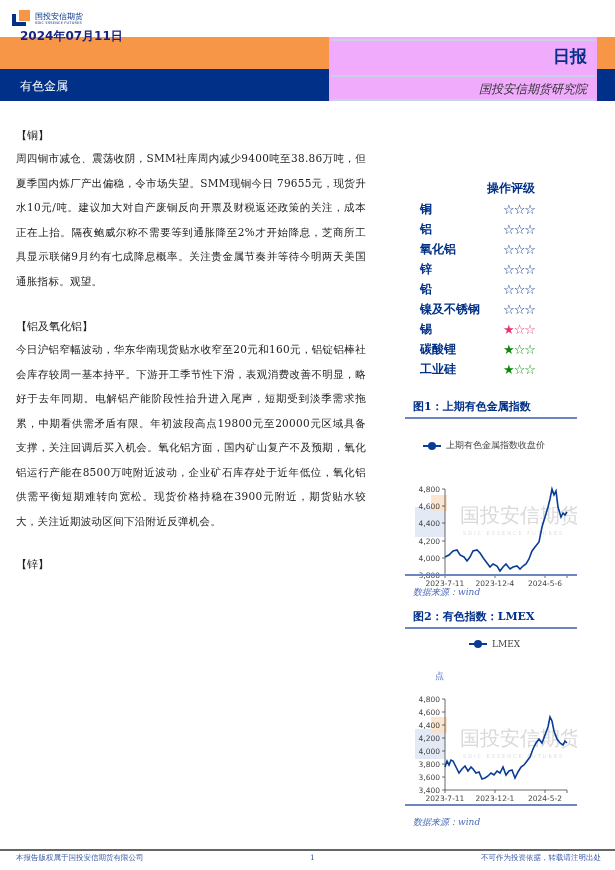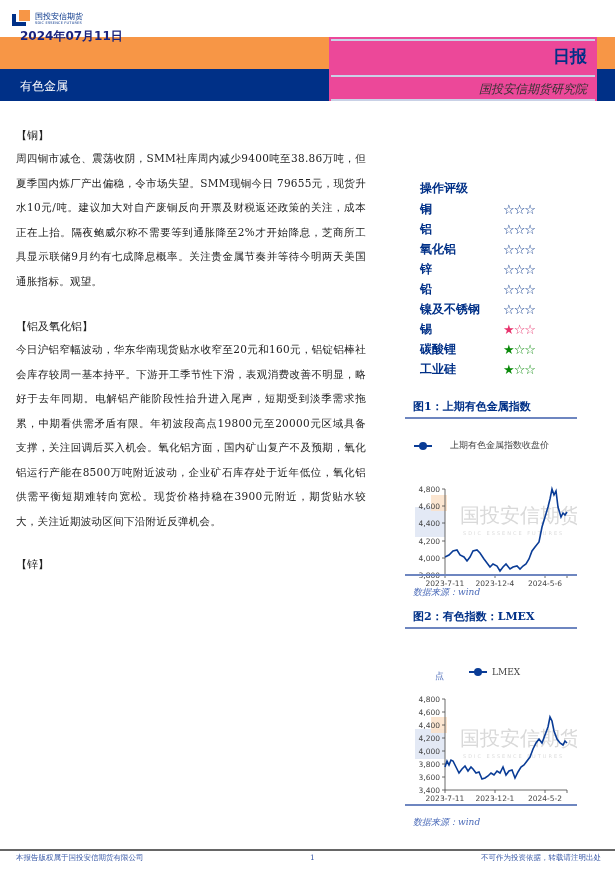--- a/index.html
+++ b/index.html
@@ -10,34 +10,34 @@
     .logo-mark .o { position: absolute; right: 0; top: 0; width: 11px; height: 11px; background: #F79646; }
     .logo-mark .b { position: absolute; left: 0; bottom: 0; width: 14px; height: 12px; border-left: 4px solid #003087; border-bottom: 4px solid #003087; }
     .logo-text { display: flex; flex-direction: column; }
     .logo-cn { font-family: "DejaVu Sans", sans-serif; font-size: 8px; color: #003087; line-height: 9px; }
     .logo-en { font-family: "DejaVu Sans", sans-serif; font-size: 3.5px; color: #003087; letter-spacing: 0.2px; }
 
     .bar-orange { position: absolute; left: 0; top: 37px; width: 615px; height: 32px; background: #F79646; }
     .bar-blue { position: absolute; left: 0; top: 69px; width: 615px; height: 32px; background: #003087; }
     .date { position: absolute; left: 20px; top: 28px; font-family: "DejaVu Sans", sans-serif; font-weight: bold; font-size: 12px; color: #1a237e; }
     .sector { position: absolute; left: 20px; top: 78px; font-family: "DejaVu Sans", sans-serif; font-weight: normal; font-size: 12px; color: #fff; }
-    .right-box { position: absolute; left: 329px; top: 37px; width: 268px; height: 64px; background: #ec4899; }
+    .right-box { position: absolute; left: 329px; top: 37px; width: 268px; height: 64px; background: #f0abfc; }
     .right-box .l1 { position: absolute; left: 2px; right: 2px; top: 2px; height: 2px; background: #c9d1e6; }
     .right-box .l2 { position: absolute; left: 2px; right: 2px; top: 38px; height: 2px; background: #c9d1e6; }
     .right-box .l3 { position: absolute; left: 2px; right: 2px; top: 62px; height: 2px; background: #c9d1e6; }
     .report-type { position: absolute; right: 10px; top: 8px; font-family: "DejaVu Sans", sans-serif; font-weight: bold; font-size: 17px; color: #003087; }
     .institute { position: absolute; right: 10px; top: 44px; font-family: "DejaVu Sans", sans-serif; font-size: 12px; color: #333; font-style: italic; }
 
     .main { position: absolute; left: 16px; top: 126px; width: 350px; }
     .section { margin-bottom: 18px; }
     .section-title { font-size: 11px; line-height: 20px; color: #222; }
     .section-body { font-size: 10.5px; line-height: 24.5px; color: #222; letter-spacing: 0.3px; text-align: justify; }
 
     .ratings { position: absolute; left: 420px; top: 178px; }
-    .ratings-title { font-size: 12px; font-weight: bold; color: #003087; line-height: 20px; margin-bottom: 1px; }
+    .ratings-title { font-size: 12px; font-weight: bold; color: #003087; line-height: 20px; margin-bottom: 1px; text-align: right; }
     .rating-row { display: flex; height: 20px; align-items: center; }
     .rating-name { width: 83px; font-size: 12px; font-weight: bold; color: #003087; }
     .stars { font-family: "DejaVu Sans", sans-serif; font-size: 13px; letter-spacing: -1px; }
     .star-empty { color: #003087; }
     .star-red { color: #e8336d; }
     .star-green { color: #0a8a0a; }
 
     .fig { position: absolute; left: 405px; width: 172px; }
     .fig-title { font-size: 11px; font-weight: bold; color: #003087; padding-left: 8px; height: 20px; line-height: 20px; }
     .fig-rule { height: 2px; background: #6e86c0; }
@@ -129,21 +129,21 @@
     </div>
   <div class="rating-row">
       <span class="rating-name">工业硅</span>
       <span class="stars"><span class="star-green">★</span><span class="star-green">☆☆</span></span>
     </div>
 </div>
 
 <div class="fig" style="top:397px; height:210px;">
   <div class="fig-title">图1：上期有色金属指数</div>
   <div class="fig-rule"></div>
-  <div class="legend" style="left:9px; top:42px;gap:13px;">
+  <div class="legend" style="left:18px; top:42px;">
     <span class="mk"></span>
     <span>上期有色金属指数收盘价</span>
   </div>
   <svg class="chart-svg" style="left:0; top:80px;" width="172" height="110" viewBox="0 0 172 110">
     <rect x="10" y="30" width="30" height="30" fill="#dce3f3" opacity="0.8"></rect>
     <rect x="26" y="18" width="16" height="16" fill="#fbe0c6" opacity="0.8"></rect>
     <text class="wm-cn" x="55" y="45">国投安信期货</text>
     <text class="wm-en" x="58" y="58">SDIC ESSENCE FUTURES</text>
     <line x1="40" y1="12" x2="40" y2="98" stroke="#444" stroke-width="0.8"></line>
     <line x1="40" y1="98" x2="162" y2="98" stroke="#444" stroke-width="0.8"></line>
@@ -170,21 +170,21 @@
     <text class="axis-label" x="140" y="109" text-anchor="middle">2024-5-6</text>
     <polyline fill="none" stroke="#0a3c96" stroke-width="1.6" points="40,80 44,78 48,74 52,73 55,78 59,80 62,84 65,80 68,74 72,73 75,76 79,82 82,86 85,90 88,87 92,89 95,94 98,90 101,87 105,92 108,90 112,89 115,92 118,89 121,87 124,82 127,74 130,70 134,65 137,50 140,40 143,30 145,22 147,12 149,18 151,14 153,30 156,40 158,36 160,38 162,35"></polyline>
   </svg>
   <div class="fig-rule" style="position:absolute; top:177px; width:172px;"></div>
   <div class="fig-source" style="position:absolute; top:185px;">数据来源：wind</div>
 </div>
 
 <div class="fig" style="top:607px; height:220px;">
   <div class="fig-title">图2：有色指数：LMEX</div>
   <div class="fig-rule"></div>
-  <div class="legend" style="left:64px; top:60px;">
+  <div class="legend" style="left:64px; top:32px;">
     <span class="mk"></span>
     <span>LMEX</span>
   </div>
   <div style="position:absolute; left:30px; top:63px; font-size:9px; color:#4a6ab8;">点</div>
   <svg class="chart-svg" style="left:0; top:80px;" width="172" height="115" viewBox="0 0 172 115">
     <rect x="10" y="42" width="30" height="30" fill="#dce3f3" opacity="0.8"></rect>
     <rect x="26" y="30" width="16" height="16" fill="#fbe0c6" opacity="0.8"></rect>
     <text class="wm-cn" x="55" y="58">国投安信期货</text>
     <text class="wm-en" x="58" y="71">SDIC ESSENCE FUTURES</text>
     <line x1="40" y1="12" x2="40" y2="103" stroke="#444" stroke-width="0.8"></line>

